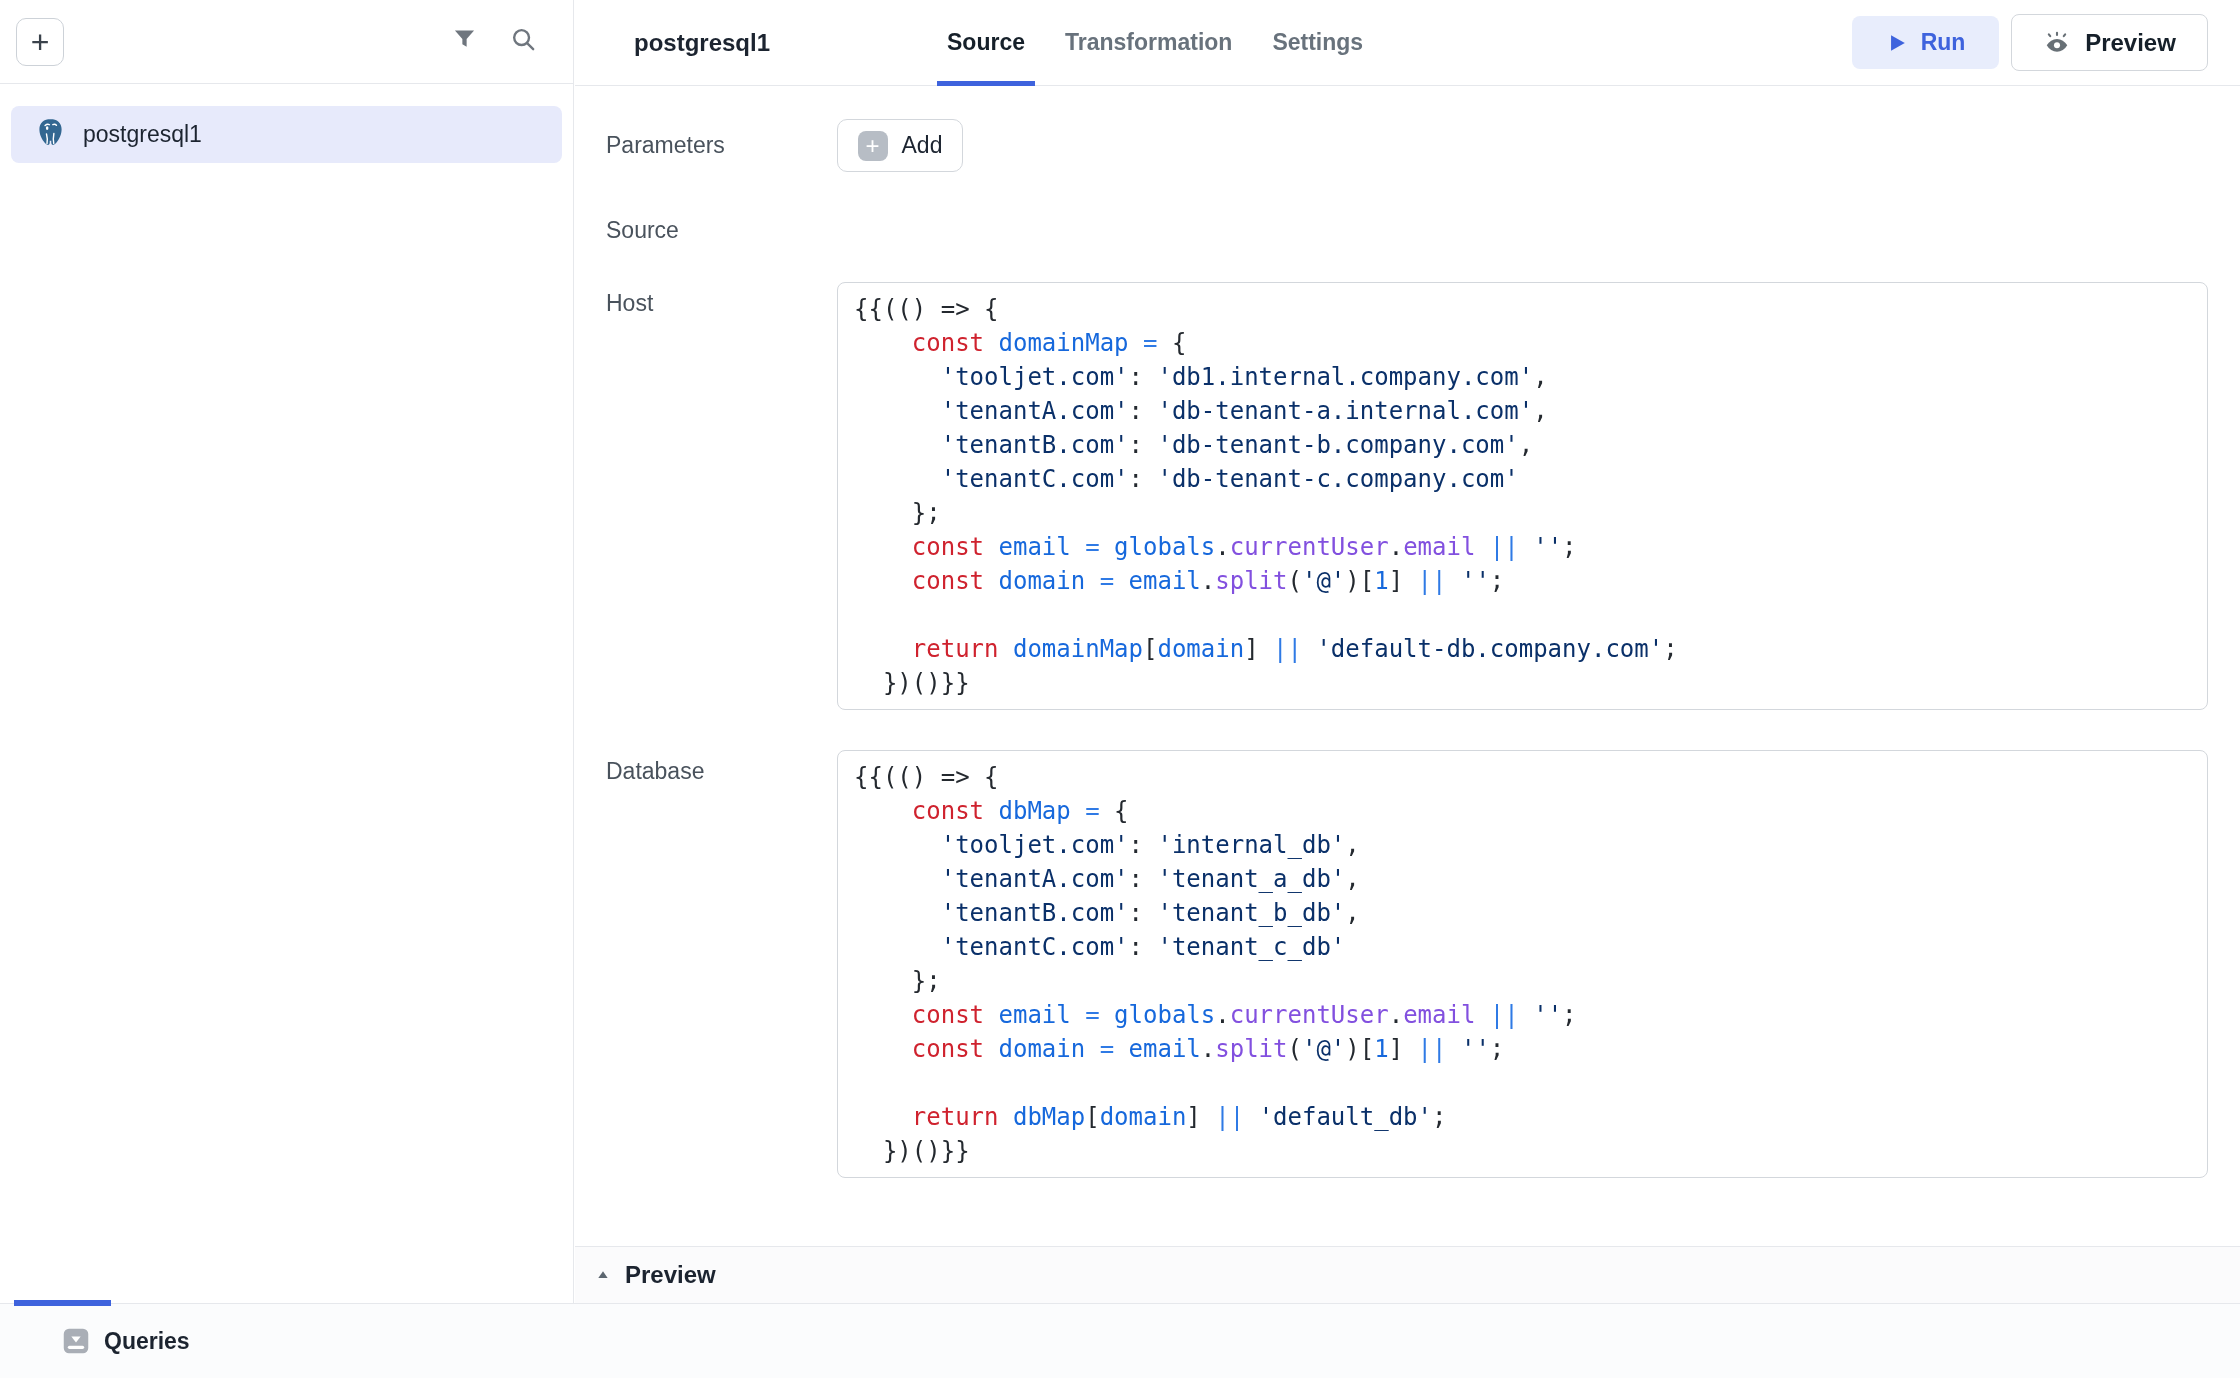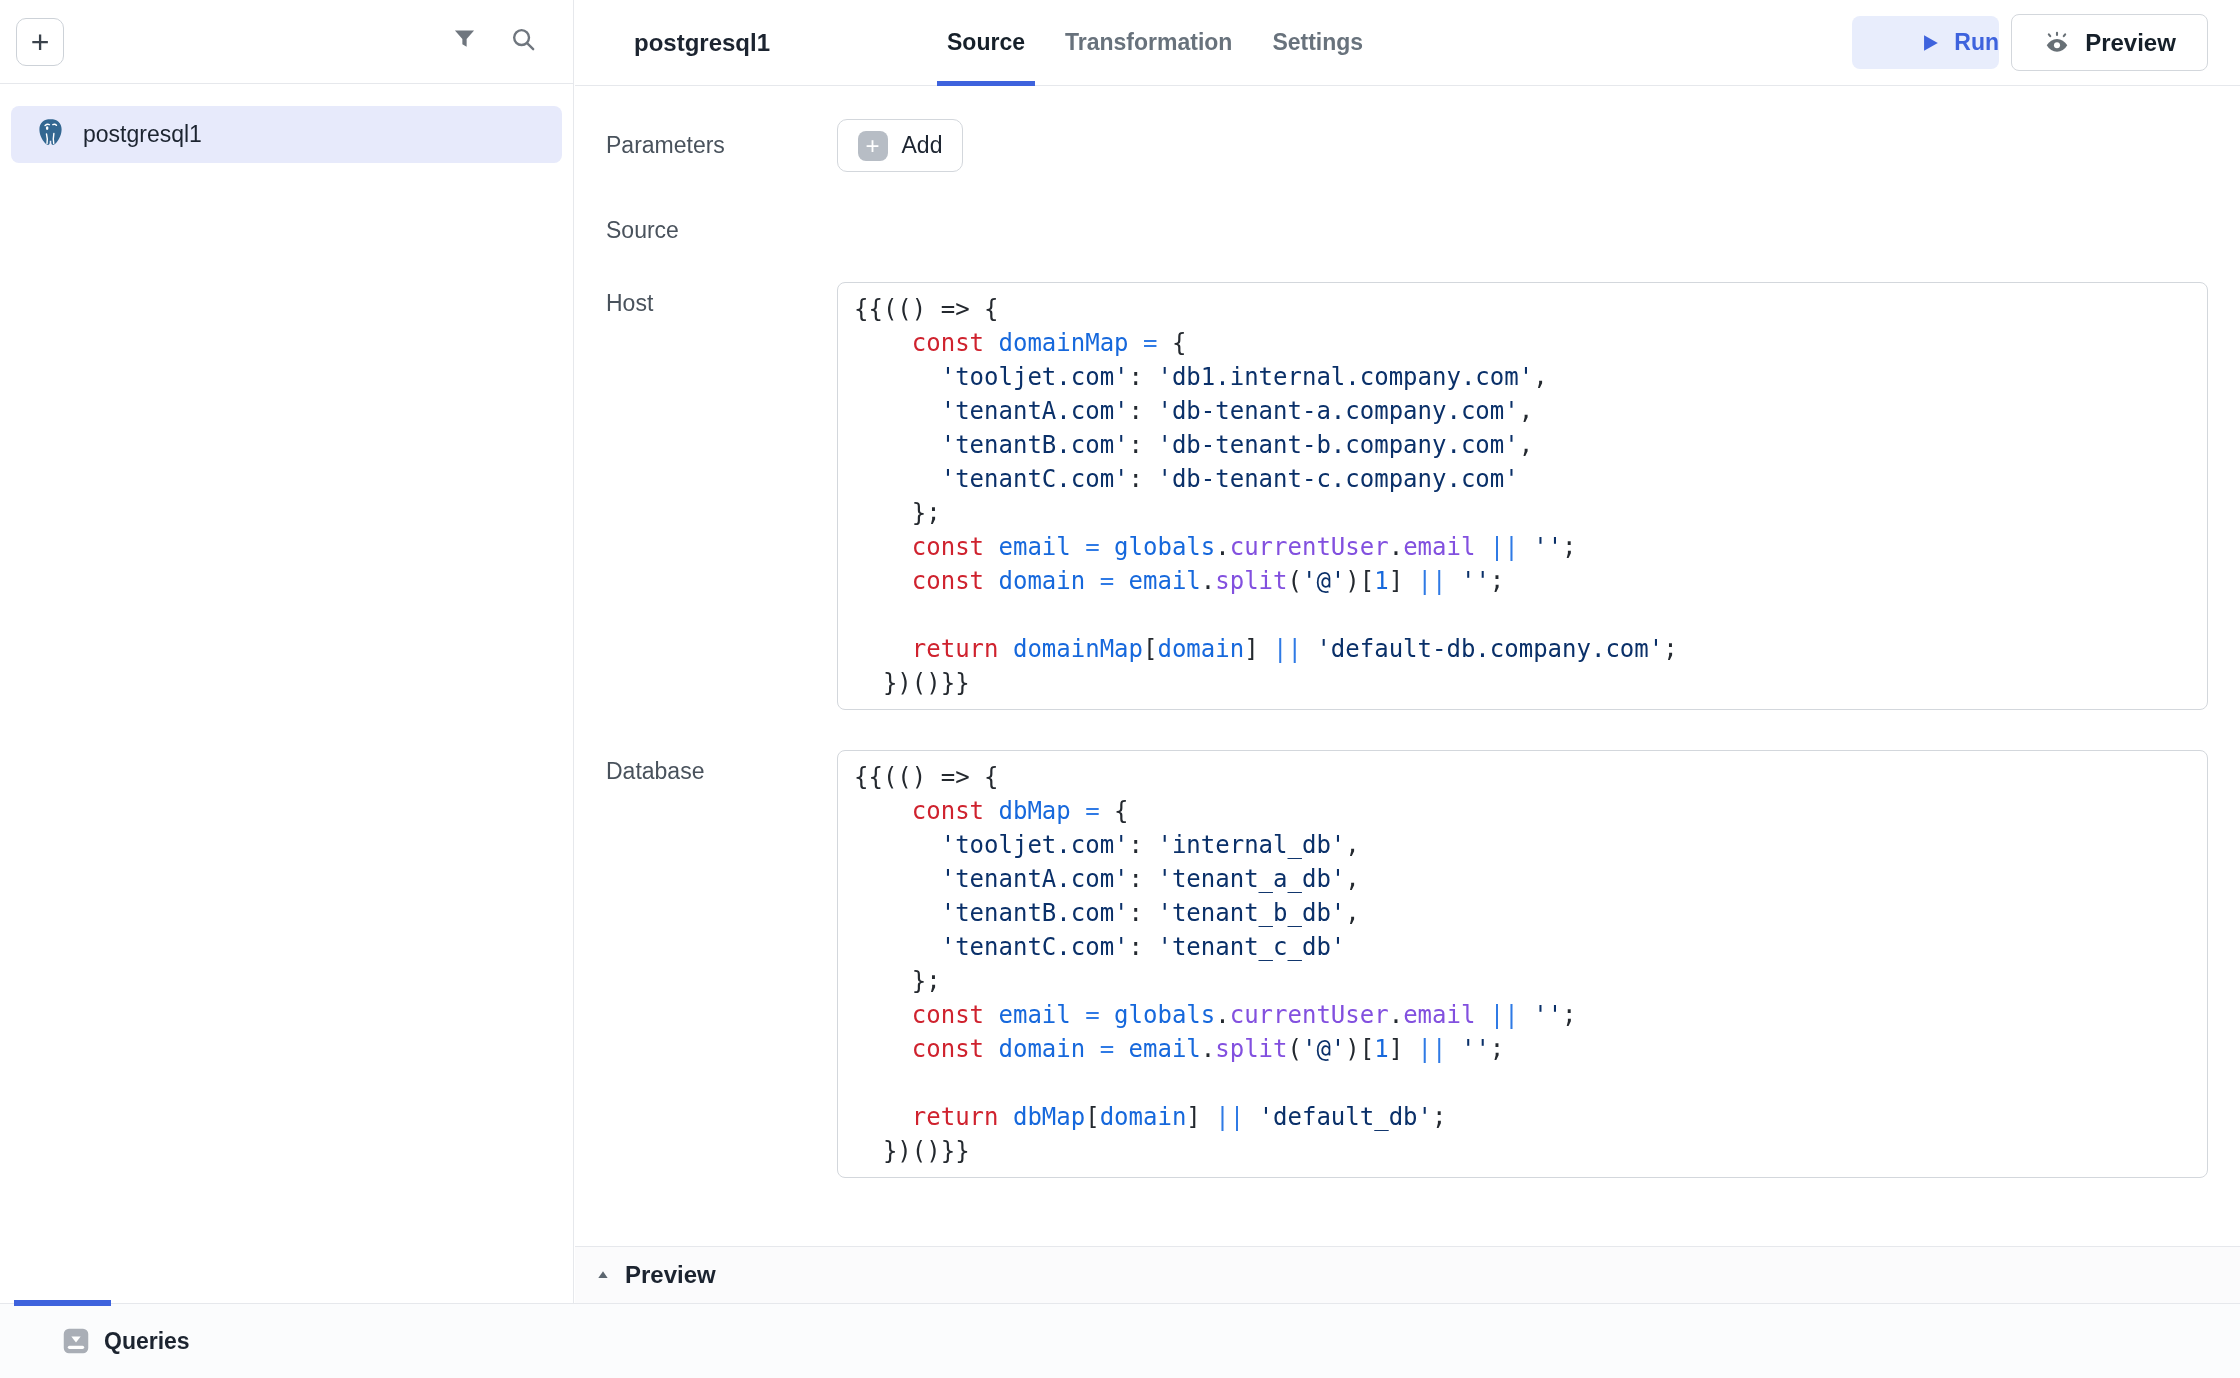--- a/index.html
+++ b/index.html
@@ -23,21 +23,21 @@
 
   
   .main{position:absolute; left:575px; top:0; right:0; bottom:132px; background:#fff;}
   .main-header{height:86px; border-bottom:1px solid var(--border); position:relative;}
   .q-title{position:absolute; left:59px; top:50%; transform:translateY(-50%); font-size:24px; font-weight:700;}
   .tabs{position:absolute; left:362px; top:0; bottom:0; display:flex; gap:20px;}
   .tab{display:flex; align-items:center; padding:0 10px; font-size:23px; font-weight:700; color:#68727c; position:relative; cursor:pointer;}
   .tab.active{color:#16202a; font-weight:700;}
   .tab.active::after{content:""; position:absolute; left:0; right:0; bottom:-1px; height:5px; background:var(--accent);}
   .actions{position:absolute; right:32px; top:0; bottom:0; display:flex; align-items:center; gap:12px;}
-  .run-btn{height:53px; width:147px; border:none; border-radius:8px; background:var(--accent-soft); color:var(--accent); font-family:inherit; font-size:23px; font-weight:600; display:flex; align-items:center; justify-content:flex-end; gap:13px; cursor:pointer;}
+  .run-btn{height:53px; width:147px; border:none; border-radius:8px; background:var(--accent-soft); color:var(--accent); font-family:inherit; font-size:23px; font-weight:600; display:flex; align-items:center; justify-content:center; gap:13px; cursor:pointer;}
   .preview-btn{height:57px; width:197px; border:1px solid var(--control-border); border-radius:8px; background:#fff; font-family:inherit; font-size:24px; font-weight:600; color:#16202a; display:flex; align-items:center; justify-content:center; gap:14px; cursor:pointer;}
 
   
   .content{padding-left:31px;}
   .frow{display:flex;}
   .flabel{width:231px; flex:none; font-size:23px; font-weight:500; color:var(--label);}
   .params-row{margin-top:33px; align-items:center;}
   .add-btn{height:53px; width:126px; border:1px solid var(--control-border); border-radius:10px; background:#fff; font-family:inherit; display:flex; align-items:center; justify-content:center; gap:14px; font-size:23px; font-weight:500; color:var(--text); cursor:pointer;}
   .plus-chip{width:30px; height:30px; border-radius:8px; background:#b7bdc5; color:#fff; font-size:24px; font-weight:400; display:flex; align-items:center; justify-content:center; line-height:1;}
   .source-row{margin-top:27px; align-items:flex-start;}
@@ -149,21 +149,21 @@
     <div class="frow source-row">
       <div class="flabel">Source</div>
     </div>
 
     <div class="frow host-row">
       <div class="flabel">Host</div>
       <div class="code-editor">
           <div class="code-line"><span class="tok-pun">{{(() =&gt; {</span></div>
           <div class="code-line"><span class="tok-pun">    </span><span class="tok-kw">const</span><span class="tok-pun"> </span><span class="tok-var">domainMap</span><span class="tok-pun"> </span><span class="tok-op">=</span><span class="tok-pun"> {</span></div>
           <div class="code-line"><span class="tok-pun">      </span><span class="tok-str">'tooljet.com'</span><span class="tok-pun">: </span><span class="tok-str">'db1.internal.company.com'</span><span class="tok-pun">,</span></div>
-          <div class="code-line"><span class="tok-pun">      </span><span class="tok-str">'tenantA.com'</span><span class="tok-pun">: </span><span class="tok-str">'db-tenant-a.company.com'</span><span class="tok-pun">,</span></div>
+          <div class="code-line"><span class="tok-pun">      </span><span class="tok-str">'tenantA.com'</span><span class="tok-pun">: </span><span class="tok-str">'db-tenant-a.internal.com'</span><span class="tok-pun">,</span></div>
           <div class="code-line"><span class="tok-pun">      </span><span class="tok-str">'tenantB.com'</span><span class="tok-pun">: </span><span class="tok-str">'db-tenant-b.company.com'</span><span class="tok-pun">,</span></div>
           <div class="code-line"><span class="tok-pun">      </span><span class="tok-str">'tenantC.com'</span><span class="tok-pun">: </span><span class="tok-str">'db-tenant-c.company.com'</span></div>
           <div class="code-line"><span class="tok-pun">    };</span></div>
           <div class="code-line"><span class="tok-pun">    </span><span class="tok-kw">const</span><span class="tok-pun"> </span><span class="tok-var">email</span><span class="tok-pun"> </span><span class="tok-op">=</span><span class="tok-pun"> </span><span class="tok-var">globals</span><span class="tok-pun">.</span><span class="tok-prop">currentUser</span><span class="tok-pun">.</span><span class="tok-prop">email</span><span class="tok-pun"> </span><span class="tok-op">||</span><span class="tok-pun"> </span><span class="tok-str">''</span><span class="tok-pun">;</span></div>
           <div class="code-line"><span class="tok-pun">    </span><span class="tok-kw">const</span><span class="tok-pun"> </span><span class="tok-var">domain</span><span class="tok-pun"> </span><span class="tok-op">=</span><span class="tok-pun"> </span><span class="tok-var">email</span><span class="tok-pun">.</span><span class="tok-prop">split</span><span class="tok-pun">(</span><span class="tok-str">'@'</span><span class="tok-pun">)[</span><span class="tok-num">1</span><span class="tok-pun">] </span><span class="tok-op">||</span><span class="tok-pun"> </span><span class="tok-str">''</span><span class="tok-pun">;</span></div>
           <div class="code-line">&nbsp;</div>
           <div class="code-line"><span class="tok-pun">    </span><span class="tok-kw">return</span><span class="tok-pun"> </span><span class="tok-var">domainMap</span><span class="tok-pun">[</span><span class="tok-var">domain</span><span class="tok-pun">] </span><span class="tok-op">||</span><span class="tok-pun"> </span><span class="tok-str">'default-db.company.com'</span><span class="tok-pun">;</span></div>
           <div class="code-line"><span class="tok-pun">  })()}}</span></div>
         </div>
     </div>

